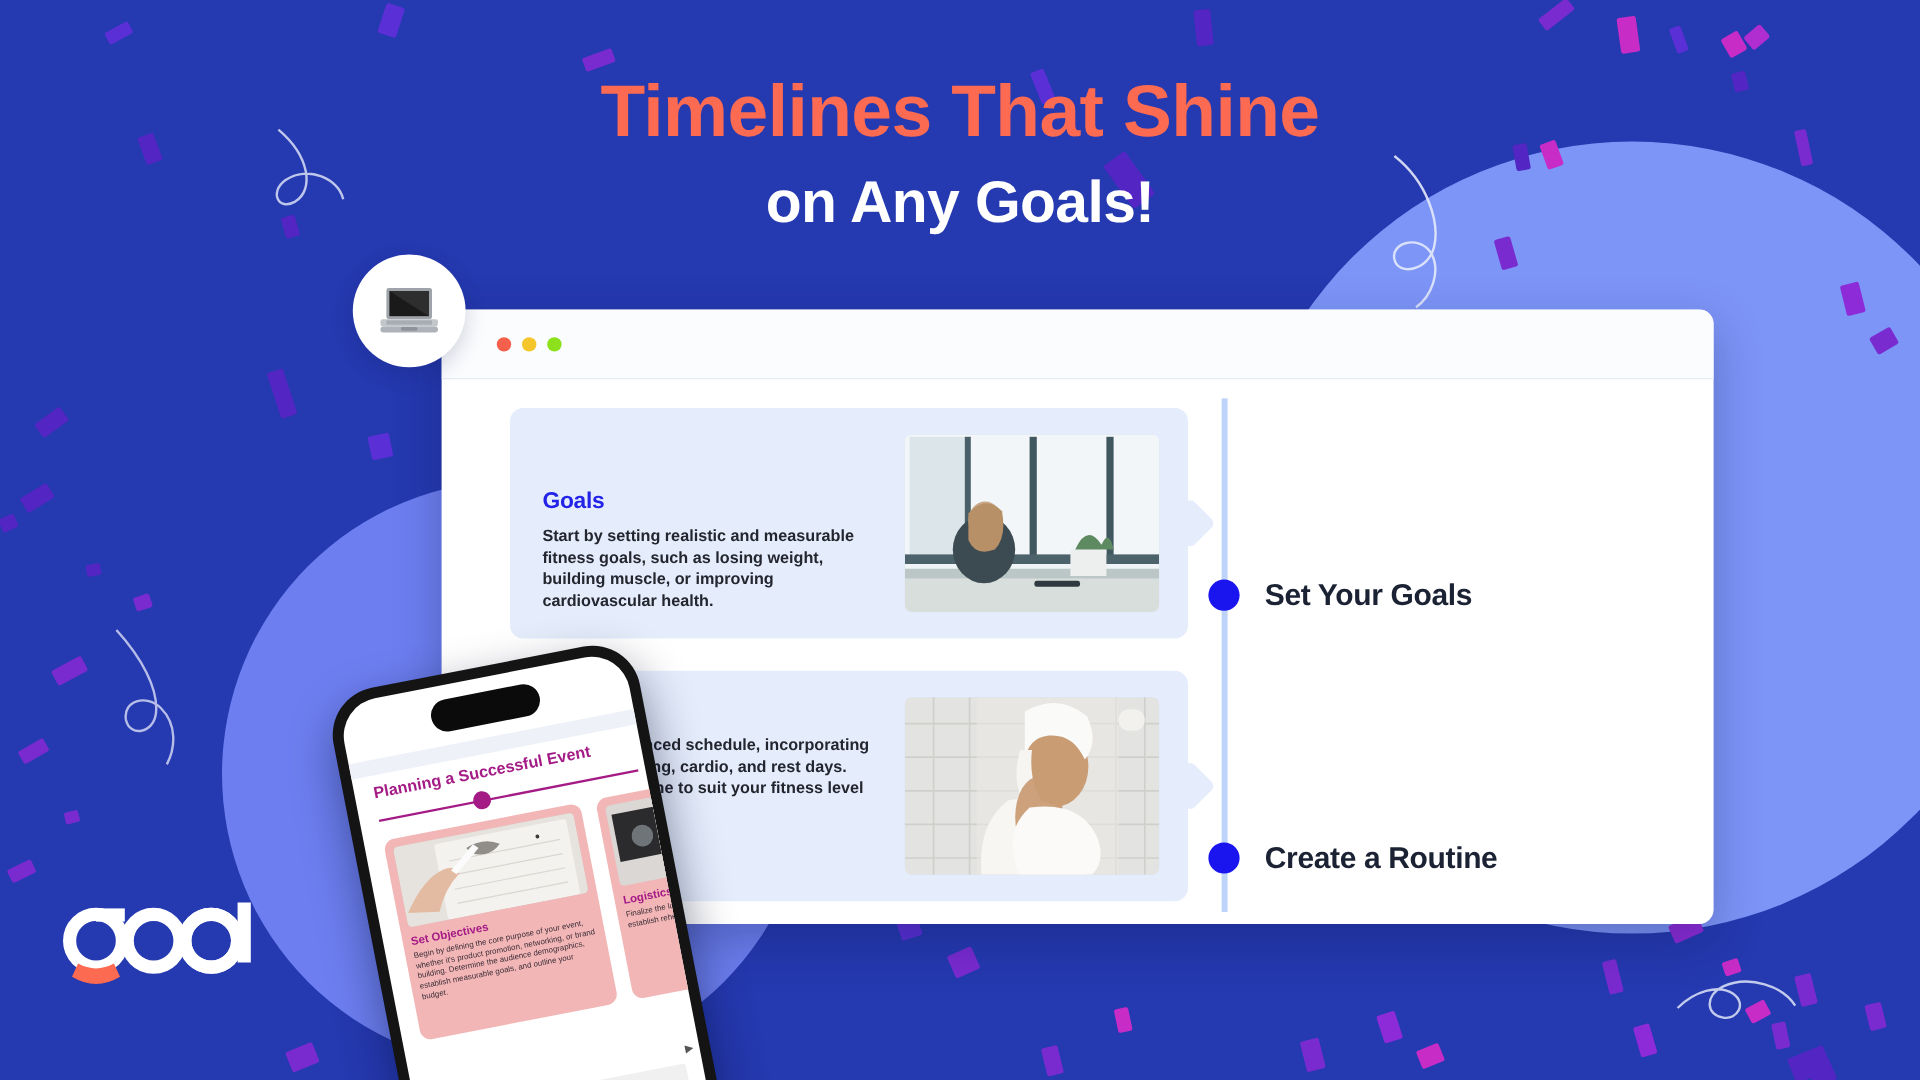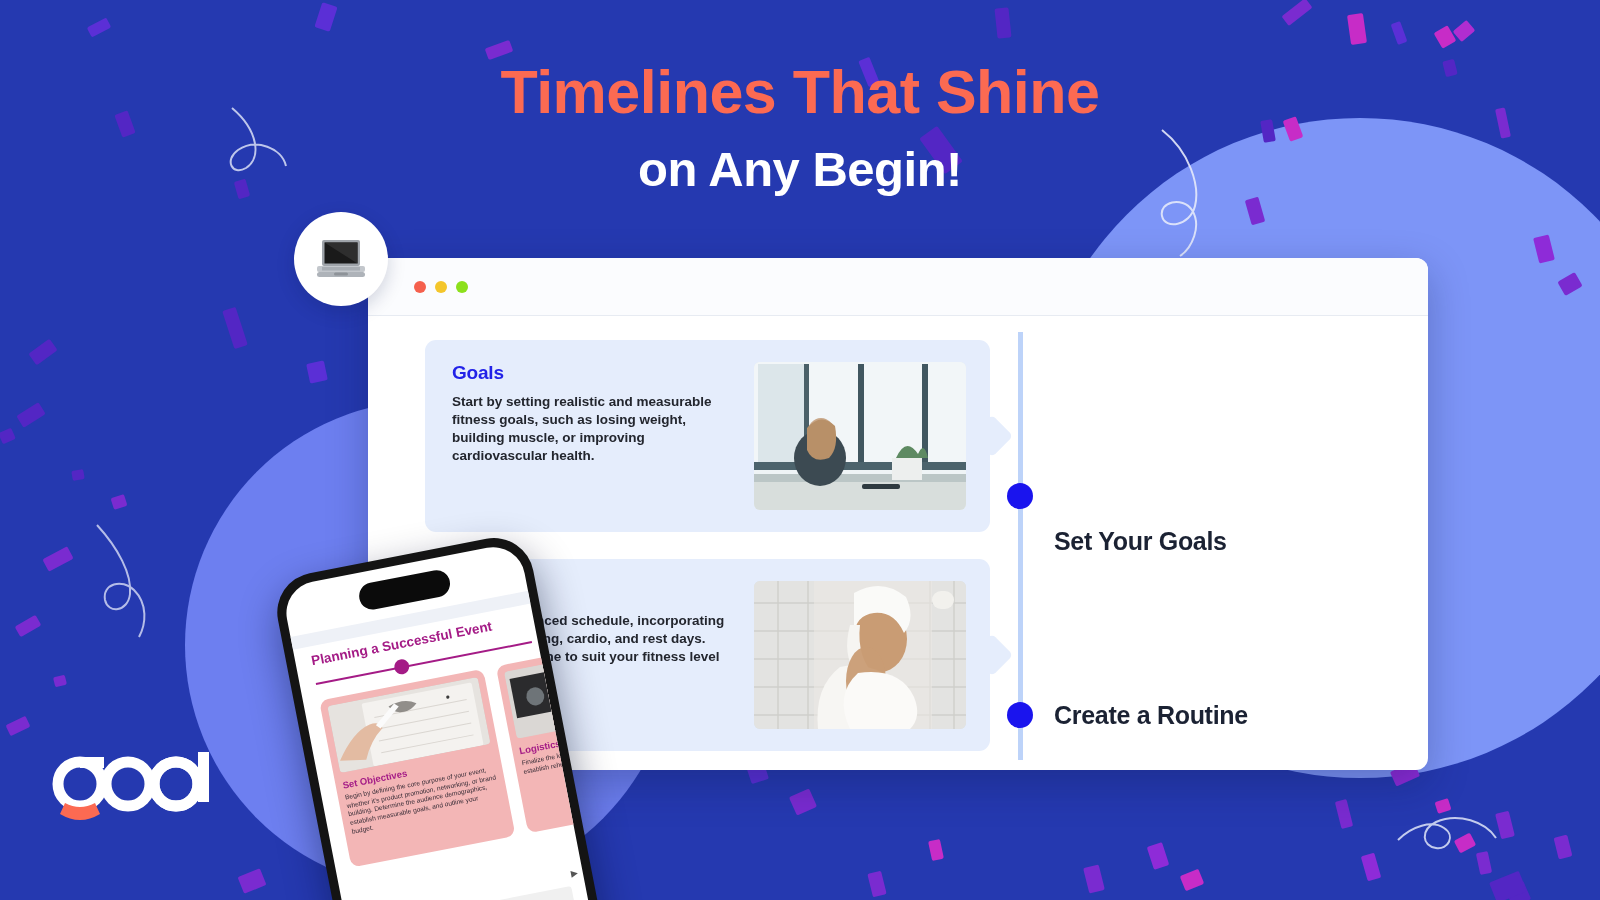--- a/index.html
+++ b/index.html
@@ -209,33 +209,33 @@
 
   <svg width="1600" height="900" style="position:absolute;left:0;top:0;pointer-events:none;">
     <path d="M232 108 C 258 130, 262 158, 246 168 C 232 176, 224 160, 238 150 C 256 138, 282 148, 286 166" fill="none" stroke="#D9DFF6" stroke-width="2" opacity="0.85"></path>
     <path d="M1162 130 C 1190 152, 1200 186, 1195 206 C 1190 226, 1165 230, 1162 216 C 1159 202, 1182 196, 1192 210 C 1202 226, 1192 248, 1180 256" fill="none" stroke="#E4E9FA" stroke-width="2" opacity="0.9"></path>
     <path d="M97 525 C 118 548, 132 574, 130 594 C 128 612, 108 614, 105 600 C 102 584, 122 578, 134 590 C 148 604, 146 624, 139 637" fill="none" stroke="#D9DFF6" stroke-width="2" opacity="0.8"></path>
     <path d="M1398 840 C 1412 826, 1432 820, 1444 828 C 1456 836, 1448 850, 1436 848 C 1422 846, 1420 830, 1436 822 C 1458 812, 1486 822, 1496 838" fill="none" stroke="#DFE5F8" stroke-width="2" opacity="0.85"></path>
   </svg>
 
   <div class="title-wrap">
     <div class="title-l1">Timelines That Shine</div>
-    <div class="title-l2">on Any Begin!</div>
+    <div class="title-l2">on Any Goals!</div>
   </div>
 
   <div class="browser">
     <div class="browser-bar">
       <span class="dot" style="background:#F5604D"></span>
       <span class="dot" style="background:#F4C62B"></span>
       <span class="dot" style="background:#8CE01C"></span>
     </div>
     <div class="browser-body">
       <div class="rail"></div>
 
-      <div class="card" style="top:24px;">
+      <div class="card" style="top:24px;align-items:flex-end;">
         <div class="card-text">
           <div class="card-head">Goals</div>
           <p class="card-body">Start by setting realistic and measurable fitness goals, such as losing weight, building muscle, or improving cardiovascular health.</p>
         </div>
         <div class="card-img">
           <svg width="212" height="148" viewBox="0 0 212 148" preserveAspectRatio="none">
             <rect width="212" height="148" fill="#EFF4F6"></rect>
             <rect x="0" y="0" width="212" height="100" fill="#F2F6F8"></rect>
             <rect x="4" y="2" width="46" height="104" fill="#DCE6EA"></rect>
             <rect x="50" y="2" width="5" height="104" fill="#4A6068"></rect>
@@ -247,21 +247,21 @@
             <ellipse cx="66" cy="96" rx="26" ry="28" fill="#3C4A52"></ellipse>
             <ellipse cx="67" cy="72" rx="14" ry="16" fill="#C9A88A"></ellipse>
             <path d="M53 66 q14 -16 28 -2 q4 22 -6 32 q-16 6 -22 -8z" fill="#B89068"></path>
             <rect x="138" y="96" width="30" height="22" fill="#EDEFEE"></rect>
             <path d="M142 96 q10 -22 22 -4 q6 -14 10 4z" fill="#5E8A62"></path>
             <rect x="108" y="122" width="38" height="5" rx="2" fill="#2E3A40"></rect>
           </svg>
         </div>
       </div>
       <div class="dot-node" style="top:167px;"></div>
-      <div class="tlabel" style="top:167px;line-height:26px;margin-top:45px;">Set Your Goals</div>
+      <div class="tlabel" style="top:167px;line-height:26px;">Set Your Goals</div>
 
       <div class="card" style="top:243px;">
         <div class="card-text">
           <div class="card-head">Routine</div>
           <p class="card-body">Create a balanced schedule, incorporating strength training, cardio, and rest days. Tailor the routine to suit your fitness level and</p>
         </div>
         <div class="card-img">
           <svg width="212" height="148" viewBox="0 0 212 148" preserveAspectRatio="none">
             <rect width="212" height="148" fill="#E3E3E1"></rect>
             <g stroke="#CFCFCB" stroke-width="1.4">

